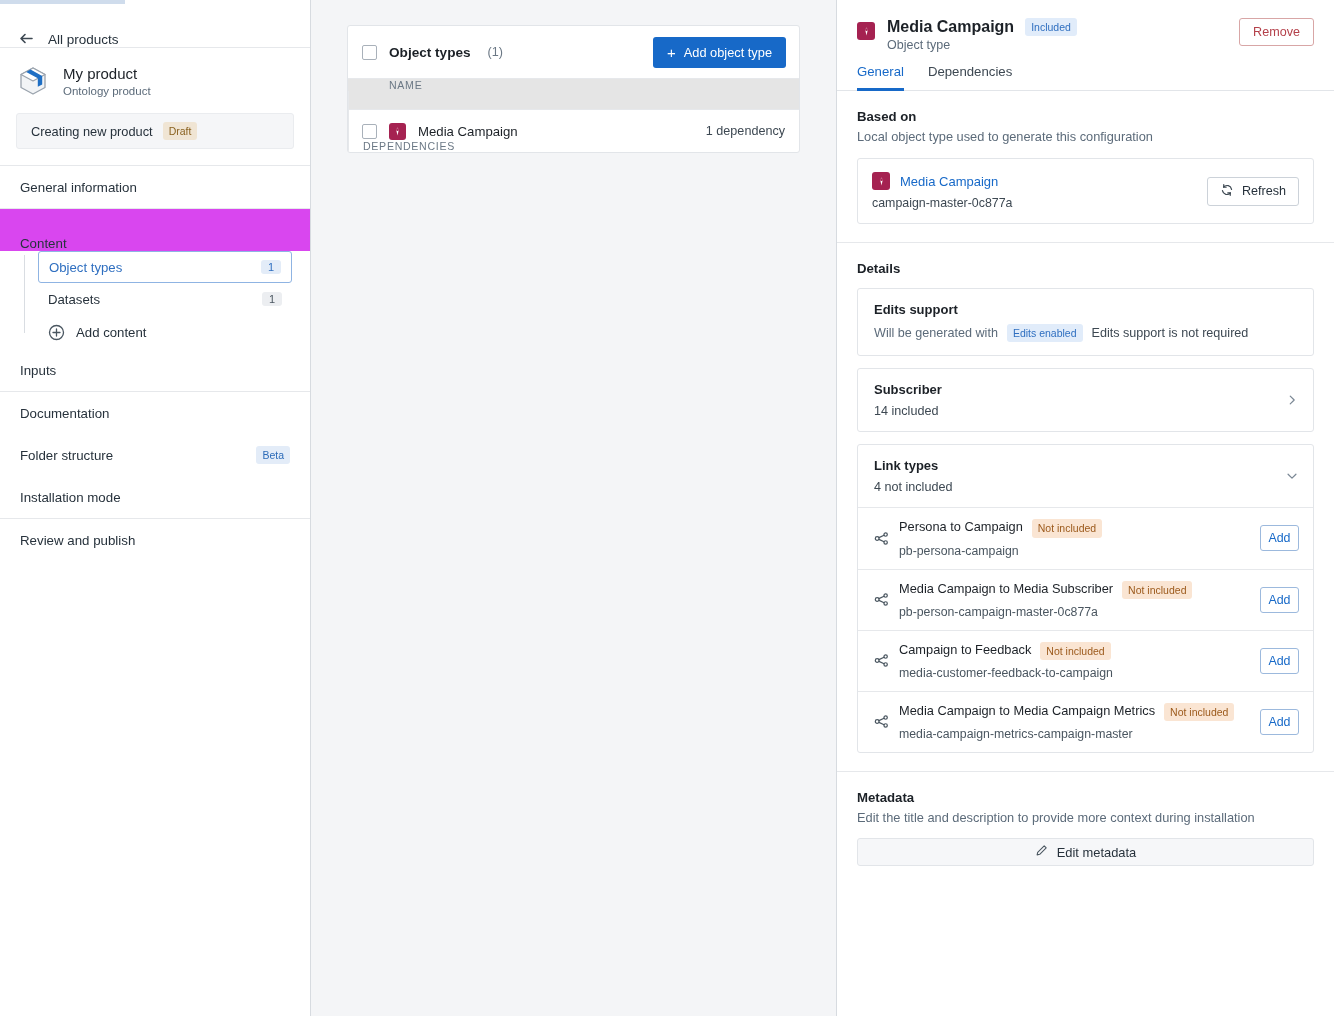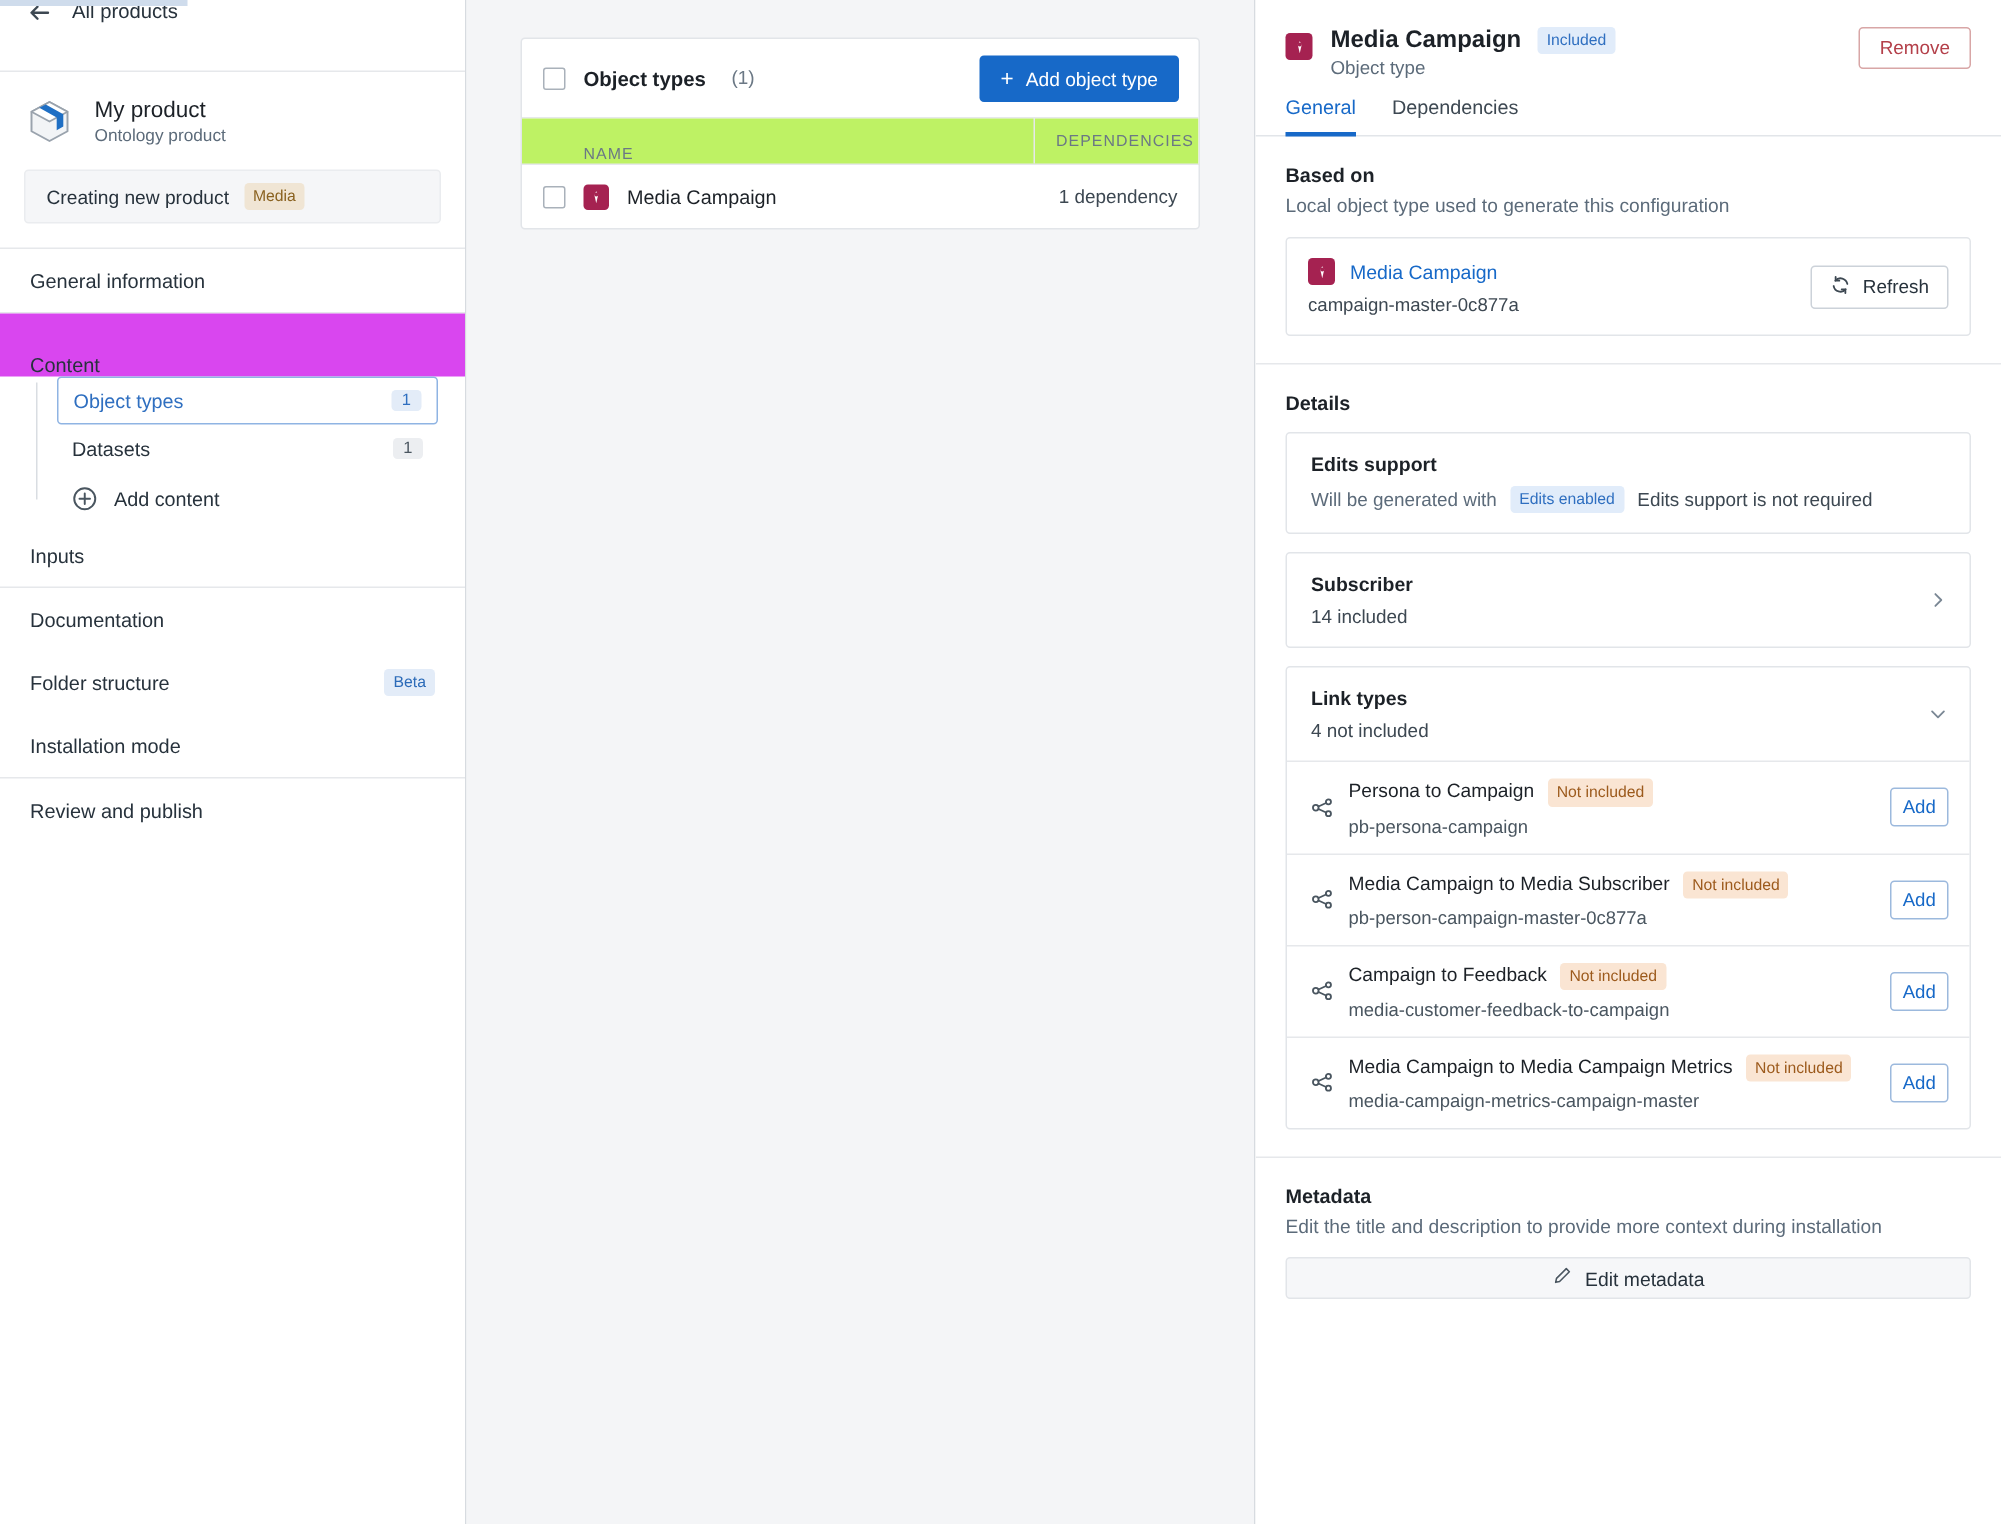--- a/index.html
+++ b/index.html
@@ -23,21 +23,21 @@
   
   .sidebar {
     width: 311px; height: 1016px;
     background: #ffffff;
     border-right: 1px solid #d7dbe0;
     flex: 0 0 311px;
     display: flex; flex-direction: column;
   }
   .back-row {
     height: 48px;
-    display: flex; align-items: flex-start;
+    display: flex; align-items: flex-end;
     padding: 0 18px;
     border-bottom: 1px solid #e6e8eb;
     gap: 13px;
     cursor: pointer;
   }
   .back-arrow { width: 17px; height: 17px; display: block; color: #3d4852; }
   .back-label { font-size: 13.5px; color: #27323c; }
 
   .product-block { padding: 16px 16px 0 16px; }
   .product-row { display: flex; align-items: center; gap: 13px; }
@@ -161,23 +161,24 @@
     padding: 0 14px;
     font-size: 12.8px;
     font-family: inherit;
     display: flex; align-items: center; gap: 8px;
     cursor: pointer;
   }
   .btn-primary .plus { font-size: 15px; line-height: 1; }
 
   .thead {
     height: 31px;
-    display: flex; align-items: flex-end;
-    background: #bef264;
+    display: flex; align-items: flex-start;
+    background: #e5e5e5;
     border-bottom: 1px solid #e6e8eb;
+    flex-direction: column;
   }
   .th {
     font-size: 10.6px; letter-spacing: 0.7px;
     color: #6b7885;
     padding: 0 14px;
   }
   .th-name { flex: 1 1 auto; padding-left: 41px; }
   .th-dep { width: 110px; flex: 0 0 110px; border-left: 1px solid #e6e8eb; height: 31px; display: flex; align-items: center; }
 
   .trow {
@@ -345,21 +346,21 @@
           </svg>
         </span>
         <span>
           <div class="product-name">My product</div>
           <div class="product-sub">Ontology product</div>
         </span>
       </div>
 
       <div class="status-card">
         <span class="status-text">Creating new product</span>
-        <span class="badge badge-draft">Media</span>
+        <span class="badge badge-draft">Draft</span>
       </div>
     </div>
 
     <div class="sb-divider"></div>
 
     <div class="nav">
       <div class="nav-item">
         <span>General information</span>
       </div>
       <div class="nav-divider"></div>

